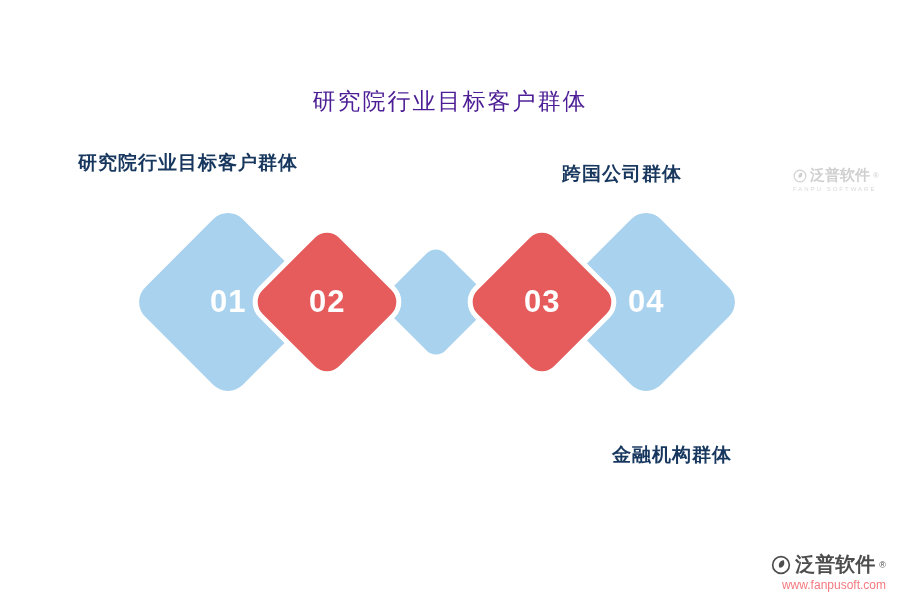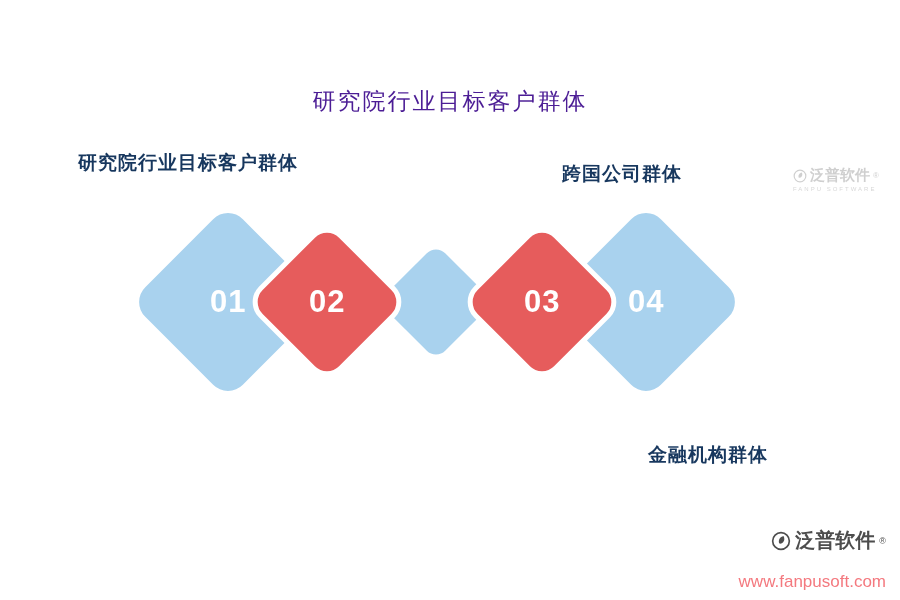--- a/index.html
+++ b/index.html
@@ -15,21 +15,21 @@
   }
 
   
   .group-label {
     position:absolute; font-size:19px; font-weight:700; color:#17375E;
     letter-spacing:1px; white-space:nowrap;
   }
   .pos-tl { left:78px;  top:150px; }
   .pos-tr { left:562px; top:161px; }
   .pos-bl { left:155px; top:441px; }
-  .pos-br { left:648px; top:442px; }
+  .pos-br { left:612px; top:442px; }
 
   
   .diamond {
     position:absolute; display:flex; align-items:center; justify-content:center;
     transform:rotate(45deg); box-sizing:border-box; border:5px solid #ffffff;
   }
   .c-blue { background:#A9D2EE; }
   .c-red  { background:#E65C5C; }
   .sz-big { width:148px; height:148px; border-radius:26px; z-index:1; }
   .sz-red { width:118px; height:118px; border-radius:22px; z-index:2; }
@@ -57,21 +57,21 @@
   
   .logo {
     position:absolute; right:14px; bottom:8px; text-align:right;
     font-family:"Liberation Sans", sans-serif;
   }
   .logo-row {
     display:flex; align-items:center; justify-content:flex-end; gap:4px;
     color:#4d4d4d; font-size:20px; font-weight:700;
   }
   .logo-reg { font-size:9px; vertical-align:super; font-weight:400; }
-  .logo-url { color:#F4797F; font-size:17px; margin-top:18px; }
+  .logo-url { color:#F4797F; font-size:12px; margin-top:0; }
   .icon-wrap { display:inline-flex; align-items:center; }
 </style>
 </head>
 <body>
 
 <div class="canvas">
 
   <div class="title">研究院行业目标客户群体</div>
 
   <div class="group-label pos-tl">研究院行业目标客户群体</div>

